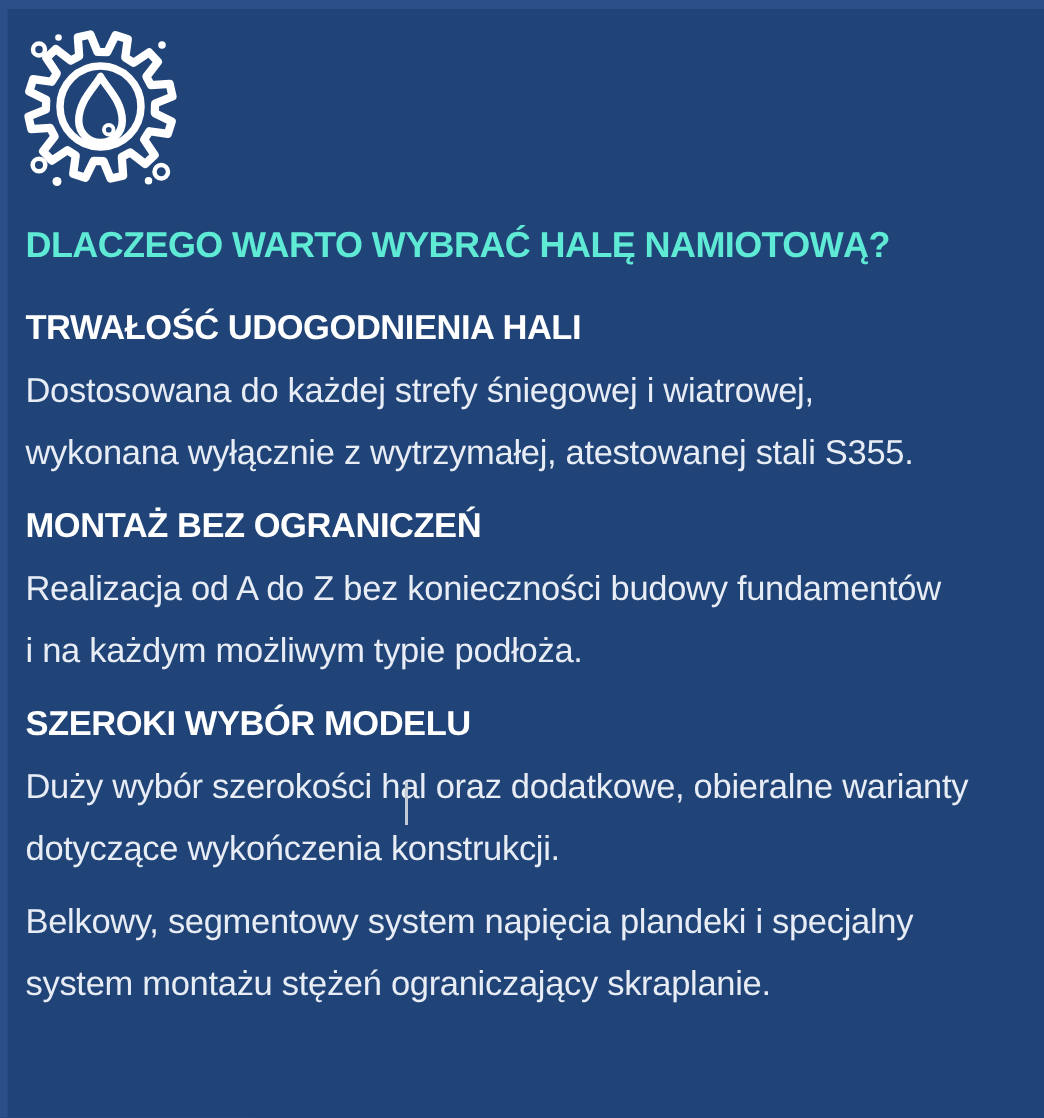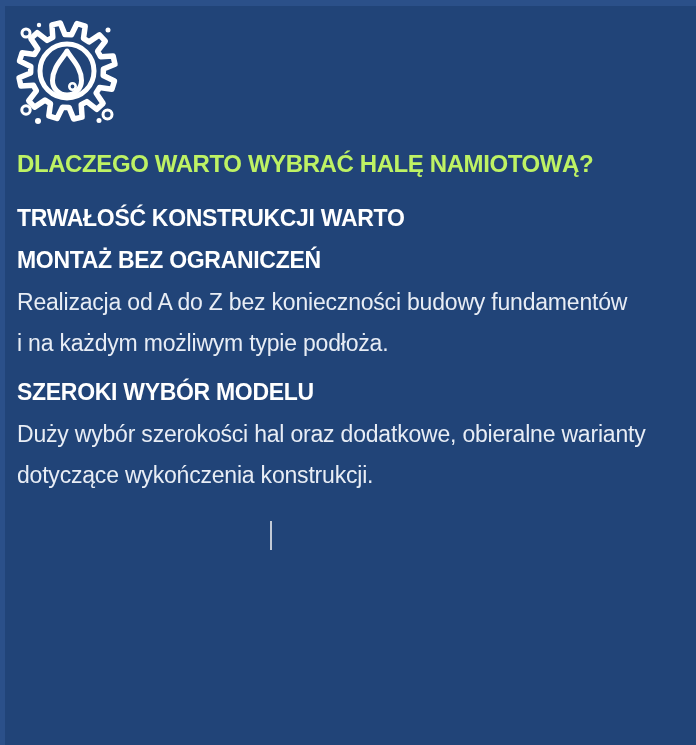--- a/index.html
+++ b/index.html
@@ -27,21 +27,21 @@
   }
   .icon-wrap {
     width: 110px;
     height: 122px;
     margin-left: -3px;
   }
   .icon-wrap svg {
     display: block;
   }
   h1.main-heading {
-    color: #bef264;
+    color: #5eead4;
     font-size: 24px;
     font-weight: bold;
     line-height: 28px;
     letter-spacing: -0.4px;
     margin: 18px 0 0 0;
   }
   h2.section-heading {
     color: #FFFFFF;
     font-size: 23px;
     font-weight: bold;
@@ -93,38 +93,46 @@
           <circle cx="35" cy="117" r="3" fill="#FFFFFF"></circle>
           <circle cx="104.5" cy="110.5" r="4.5" stroke="#FFFFFF" stroke-width="3" fill="none"></circle>
           <circle cx="96" cy="116.5" r="2.5" fill="#FFFFFF"></circle>
         </g>
       </svg>
     </div>
 
     <h1 class="main-heading">DLACZEGO WARTO WYBRAĆ HALĘ NAMIOTOWĄ?</h1>
 
     <section>
-      <h2 class="section-heading first">TRWAŁOŚĆ KONSTRUKCJI WARTO</h2>
+      <h2 class="section-heading first">TRWAŁOŚĆ UDOGODNIENIA HALI</h2>
+      <p class="section-body">
+        <span>Dostosowana do każdej strefy śniegowej i wiatrowej,</span><br>
+        <span>wykonana wyłącznie z wytrzymałej, atestowanej stali S355.</span>
+      </p>
     </section>
 
     <section>
       <h2 class="section-heading">MONTAŻ BEZ OGRANICZEŃ</h2>
       <p class="section-body">
         <span>Realizacja od A do Z bez konieczności budowy fundamentów</span><br>
         <span>i na każdym możliwym typie podłoża.</span>
       </p>
     </section>
 
     <section>
       <h2 class="section-heading">SZEROKI WYBÓR MODELU</h2>
       <p class="section-body">
         <span>Duży wybór szerokości hal oraz dodatkowe, obieralne warianty</span><br>
         <span>dotyczące wykończenia konstrukcji.</span>
       </p>
     </section>
 
     <section>
+      <p class="section-body">
+        <span>Belkowy, segmentowy system napięcia plandeki i specjalny</span><br>
+        <span>system montażu stężeń ograniczający skraplanie.</span>
+      </p>
     </section>
 
   </div>
 </div>
 
 <div class="caret"></div>
 
 </body></html>

